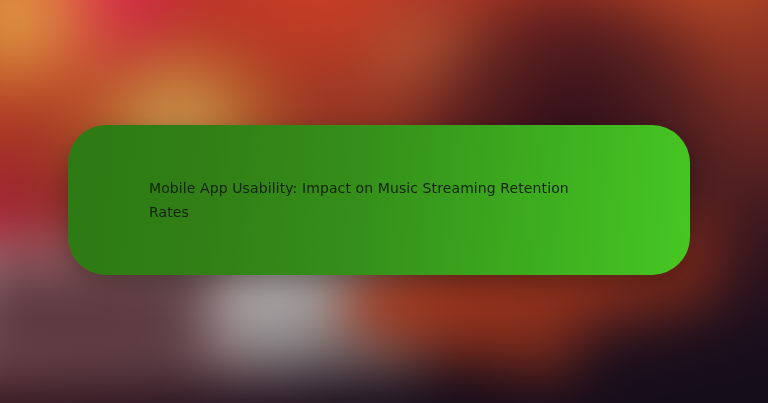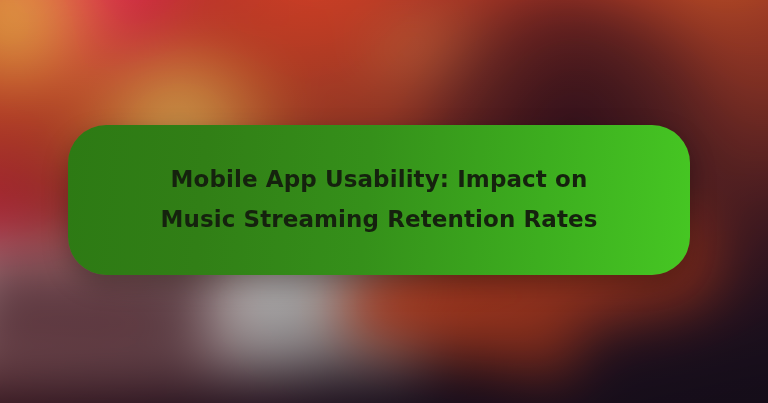--- a/index.html
+++ b/index.html
@@ -150,25 +150,24 @@
         #46c723 100%);
     box-shadow:0 10px 26px rgba(0,0,0,.28);
     display:flex;
     align-items:center;
     justify-content:center;
     padding:0 56px;
   }
 
   .title-text {
     font-family:"DejaVu Sans", sans-serif;
-    font-size:23px;
-    font-weight:700;
+    font-size:14px;
+    font-weight:400;
     line-height:1.72;
     color:#15220e;
-    text-align:center;
     letter-spacing:.1px;
     max-width:460px;
   }
 </style>
 </head>
 <body>
 
 <div id="stage">
 
   <div class="bg-photo">

